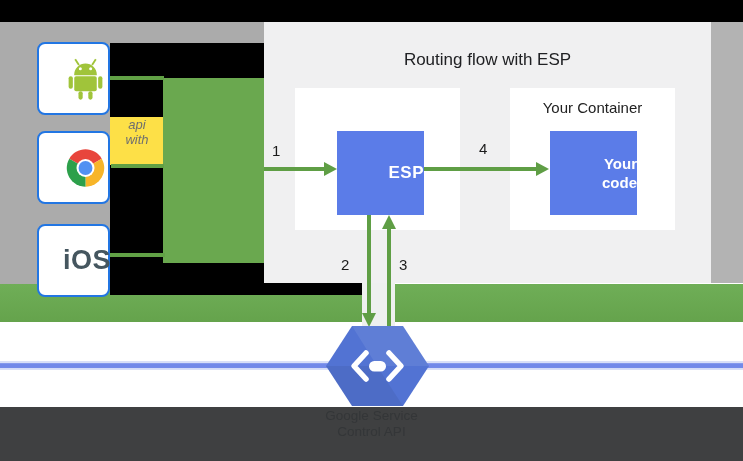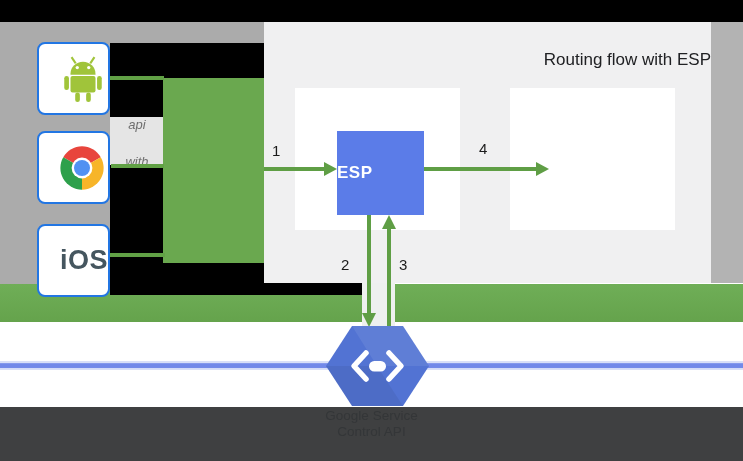--- a/index.html
+++ b/index.html
@@ -8,60 +8,60 @@
   .abs{position:absolute;}
 
   
   .top-black-bar{left:0;top:0;width:743px;height:22px;background:#000;z-index:1;}
   .gray-left-col{left:0;top:22px;width:110px;height:262px;background:#ababab;z-index:2;}
   .gray-top-strip{left:110px;top:22px;width:154px;height:21px;background:#ababab;z-index:2;}
   .gray-right-strip{left:711px;top:22px;width:32px;height:261px;background:#b3b3b3;z-index:2;}
   .black-a{left:110px;top:43px;width:54px;height:74px;background:#000;z-index:2;}
   .black-b{left:163px;top:43px;width:101px;height:35px;background:#000;z-index:2;}
   .black-c{left:110px;top:165px;width:54px;height:98px;background:#000;z-index:2;}
-  .gray-api-band{left:110px;top:117px;width:54px;height:48px;background:#e5e5e5;z-index:3;
-                 display:flex;flex-direction:column;justify-content:flex-start;align-items:center;gap:22px;}
+  .gray-api-band{left:110px;top:117px;width:54px;height:48px;background:#fde047;z-index:3;
+                 display:flex;flex-direction:column;justify-content:flex-start;align-items:center;}
   .api-line{font-style:italic;font-size:13px;line-height:15px;color:#6f6f6f;}
 
   
   .green-band{left:0;top:284px;width:743px;height:38px;z-index:4;
               background:linear-gradient(#6fae57,#65a34c);}
   .black-low-rect{left:110px;top:263px;width:253px;height:32px;background:#000;z-index:5;}
   .green-rect{left:163px;top:78px;width:101px;height:185px;background:#6aa84f;z-index:6;}
   .client-line{height:4px;background:#61a145;z-index:7;}
   .line-android{left:110px;top:76px;width:54px;}
   .line-chrome{left:111px;top:164px;width:53px;}
   .line-ios{left:110px;top:253px;width:55px;}
 
   
   .routing-panel{left:264px;top:22px;width:447px;height:261px;background:#f0f0f1;z-index:8;}
-  .panel-title{left:0;top:28px;width:447px;text-align:right;font-size:17px;color:#202124;}
+  .panel-title{left:0;top:28px;width:447px;text-align:center;font-size:17px;color:#202124;}
   .container-box{top:66px;width:165px;height:142px;background:#fff;}
   .esp-container{left:31px;}
   .your-container{left:246px;}
   .container-title{left:0;top:11px;width:100%;text-align:center;font-size:15px;color:#212121;}
   .blue-box{background:#5b7ce8;color:#fff;font-weight:bold;display:flex;flex-direction:column;
-            justify-content:center;align-items:flex-start;text-align:center;}
+            justify-content:center;align-items:flex-end;text-align:center;}
   .esp-box{left:42px;top:43px;width:87px;height:84px;font-size:17px;letter-spacing:.5px;}
   .your-code-box{left:40px;top:43px;width:87px;height:84px;font-size:15px;line-height:19px;}
   .step-label{font-size:15px;color:#1b1b1b;z-index:12;}
 
   
   .h-line{height:4px;background:#5f9e45;z-index:11;}
   .arrow-head{width:0;height:0;z-index:11;}
   .head-right{border-top:7px solid transparent;border-bottom:7px solid transparent;border-left:13px solid #5f9e45;}
   .head-up{border-left:7px solid transparent;border-right:7px solid transparent;border-bottom:14px solid #5f9e45;}
   .head-down{border-left:7px solid transparent;border-right:7px solid transparent;border-top:14px solid #5f9e45;}
   .v-line{width:4px;background:#5f9e45;z-index:11;}
   .channel-strip{left:362px;top:283px;width:33px;height:45px;background:#eef0ef;z-index:9;}
 
   
   .client-box{left:37px;width:73px;height:73px;background:#fff;border:2.5px solid #2276e3;
               border-radius:8px;box-sizing:border-box;z-index:20;
-              display:flex;align-items:center;justify-content:flex-end;}
+              display:flex;align-items:center;justify-content:flex-start;padding-left:24px;}
   .android-box{top:42px;}
   .chrome-box{top:131px;}
   .ios-box{top:224px;}
   .ios-text{font-size:27px;font-weight:bold;color:#45565f;letter-spacing:.5px;}
 
   
   .blue-connector{left:0;top:361px;width:743px;height:9px;z-index:13;
                   background:linear-gradient(#d9e0f8 0%,#d9e0f8 18%,#7289e9 30%,#7289e9 72%,#d9e0f8 84%,#d9e0f8 100%);}
   .hexagon-wrap{left:326px;top:326px;width:103px;height:81px;z-index:14;}
   .dark-band{left:0;top:407px;width:743px;height:54px;background:#3f4041;z-index:15;}
@@ -98,20 +98,25 @@
   <div class="abs routing-panel">
     <div class="abs panel-title">Routing flow with ESP</div>
 
     <div class="abs container-box esp-container">
       <div class="abs blue-box esp-box">
         <span>ESP</span>
       </div>
     </div>
 
     <div class="abs container-box your-container">
+      <div class="abs container-title">Your Container</div>
+      <div class="abs blue-box your-code-box">
+        <span>Your</span>
+        <span>code</span>
+      </div>
     </div>
   </div>
 
   <div class="abs channel-strip"></div>
 
   <div class="abs h-line" style="left:264px;top:167px;width:61px;"></div>
   <div class="abs arrow-head head-right" style="left:324px;top:162px;"></div>
   <div class="abs step-label" style="left:272px;top:142px;">1</div>
 
   <div class="abs h-line" style="left:424px;top:167px;width:113px;"></div>

